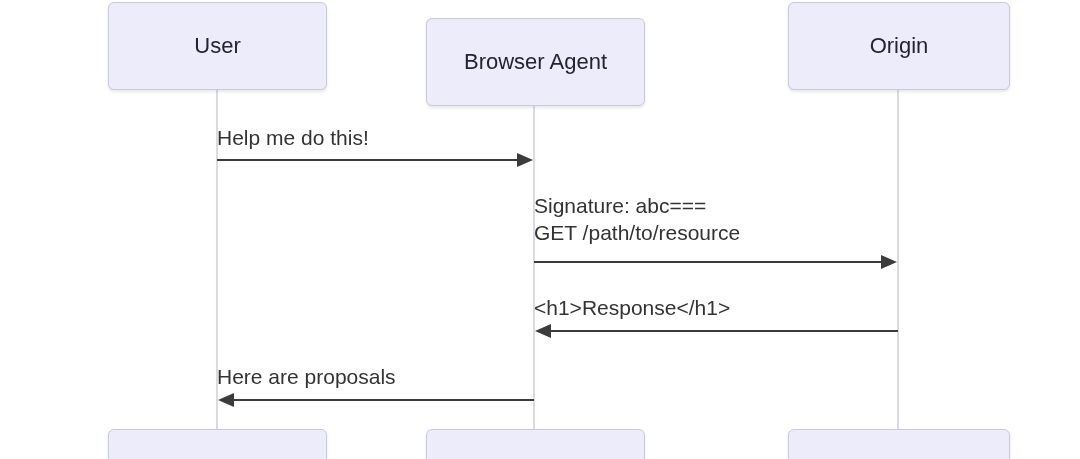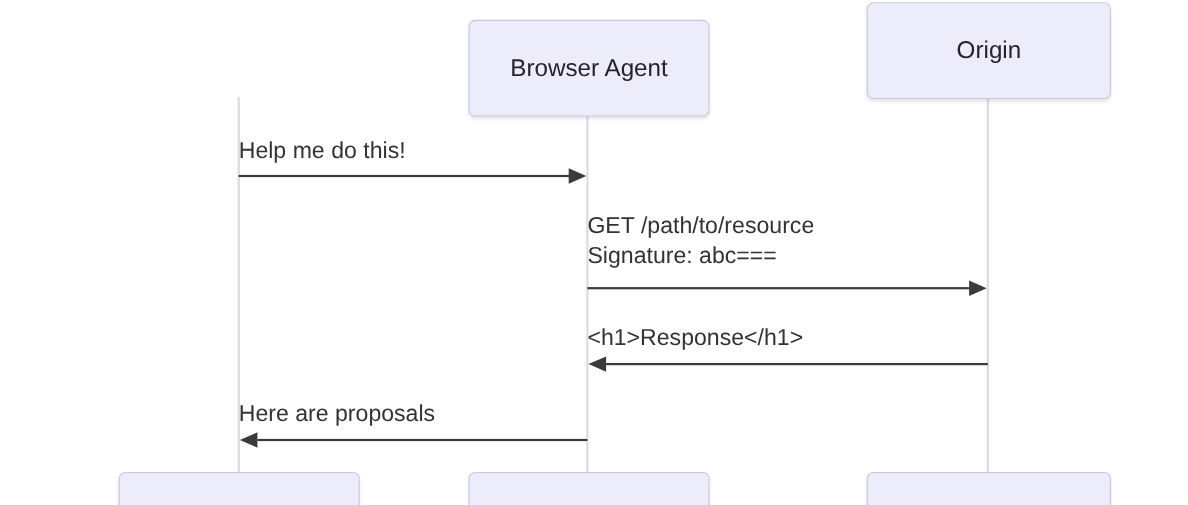--- a/index.html
+++ b/index.html
@@ -65,20 +65,23 @@
 </style>
 </head>
 <body>
 
 <div class="stage">
 
   <div class="lifeline" style="left:216px;"></div>
   <div class="lifeline" style="left:533px;"></div>
   <div class="lifeline" style="left:897px;"></div>
 
+  <div class="actor top" style="left:108px;">
+    <span>User</span>
+  </div>
   <div class="actor top" style="left:426px;margin-top:16px;">
     <span>Browser Agent</span>
   </div>
   <div class="actor top" style="left:788px; width:220px;">
     <span>Origin</span>
   </div>
 
   <div class="actor bottom" style="left:108px;">
     
   </div>
@@ -89,22 +92,22 @@
     
   </div>
 
   <div class="msg-label" style="left:217px; top:124px; width:317px;">
     <span>Help me do this!</span>
   </div>
   <div class="msg-line" style="left:217px; top:159px; width:301px;"></div>
   <div class="arrowhead right" style="left:517px; top:153px;"></div>
 
   <div class="msg-label" style="left:534px; top:192px; width:364px;">
+    <span>Signature: abc===</span>
     <span>GET /path/to/resource</span>
-    <span>Signature: abc===</span>
   </div>
   <div class="msg-line" style="left:534px; top:261px; width:347px;"></div>
   <div class="arrowhead right" style="left:881px; top:255px;"></div>
 
   <div class="msg-label" style="left:534px; top:294px; width:363px;">
     <span>&lt;h1&gt;Response&lt;/h1&gt;</span>
   </div>
   <div class="msg-line" style="left:551px; top:330px; width:347px;"></div>
   <div class="arrowhead left" style="left:535px; top:324px;"></div>
 

